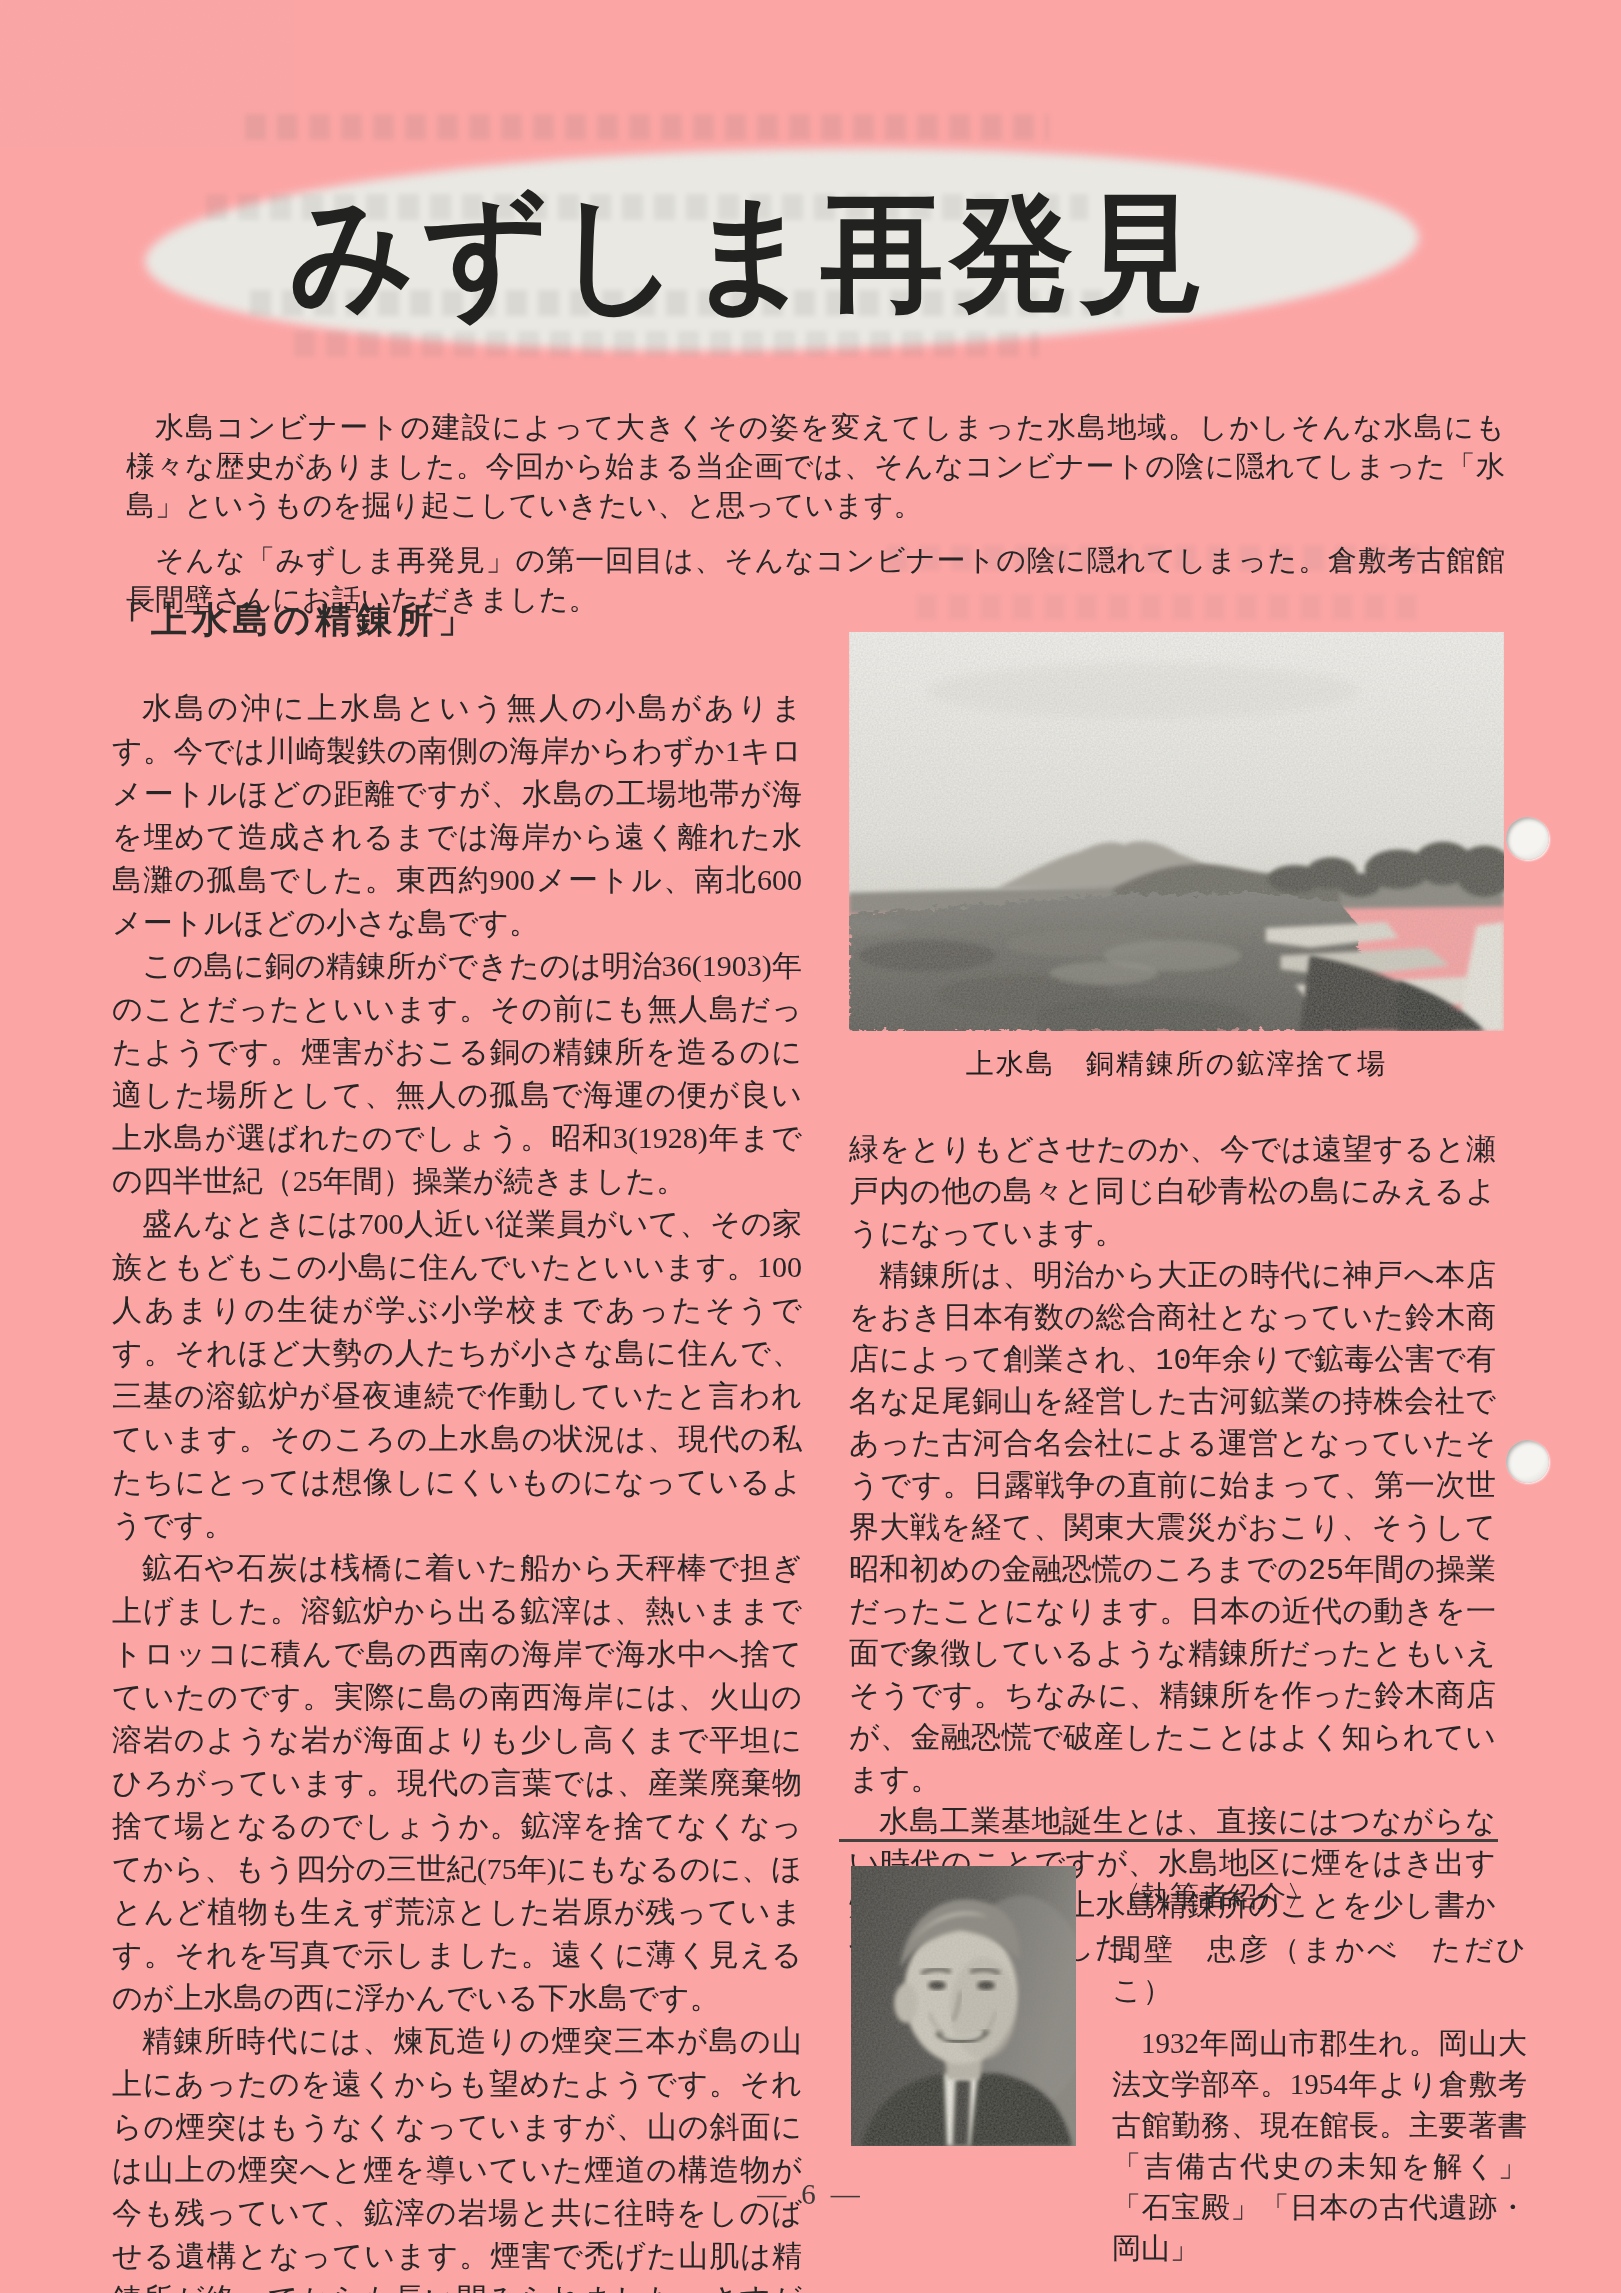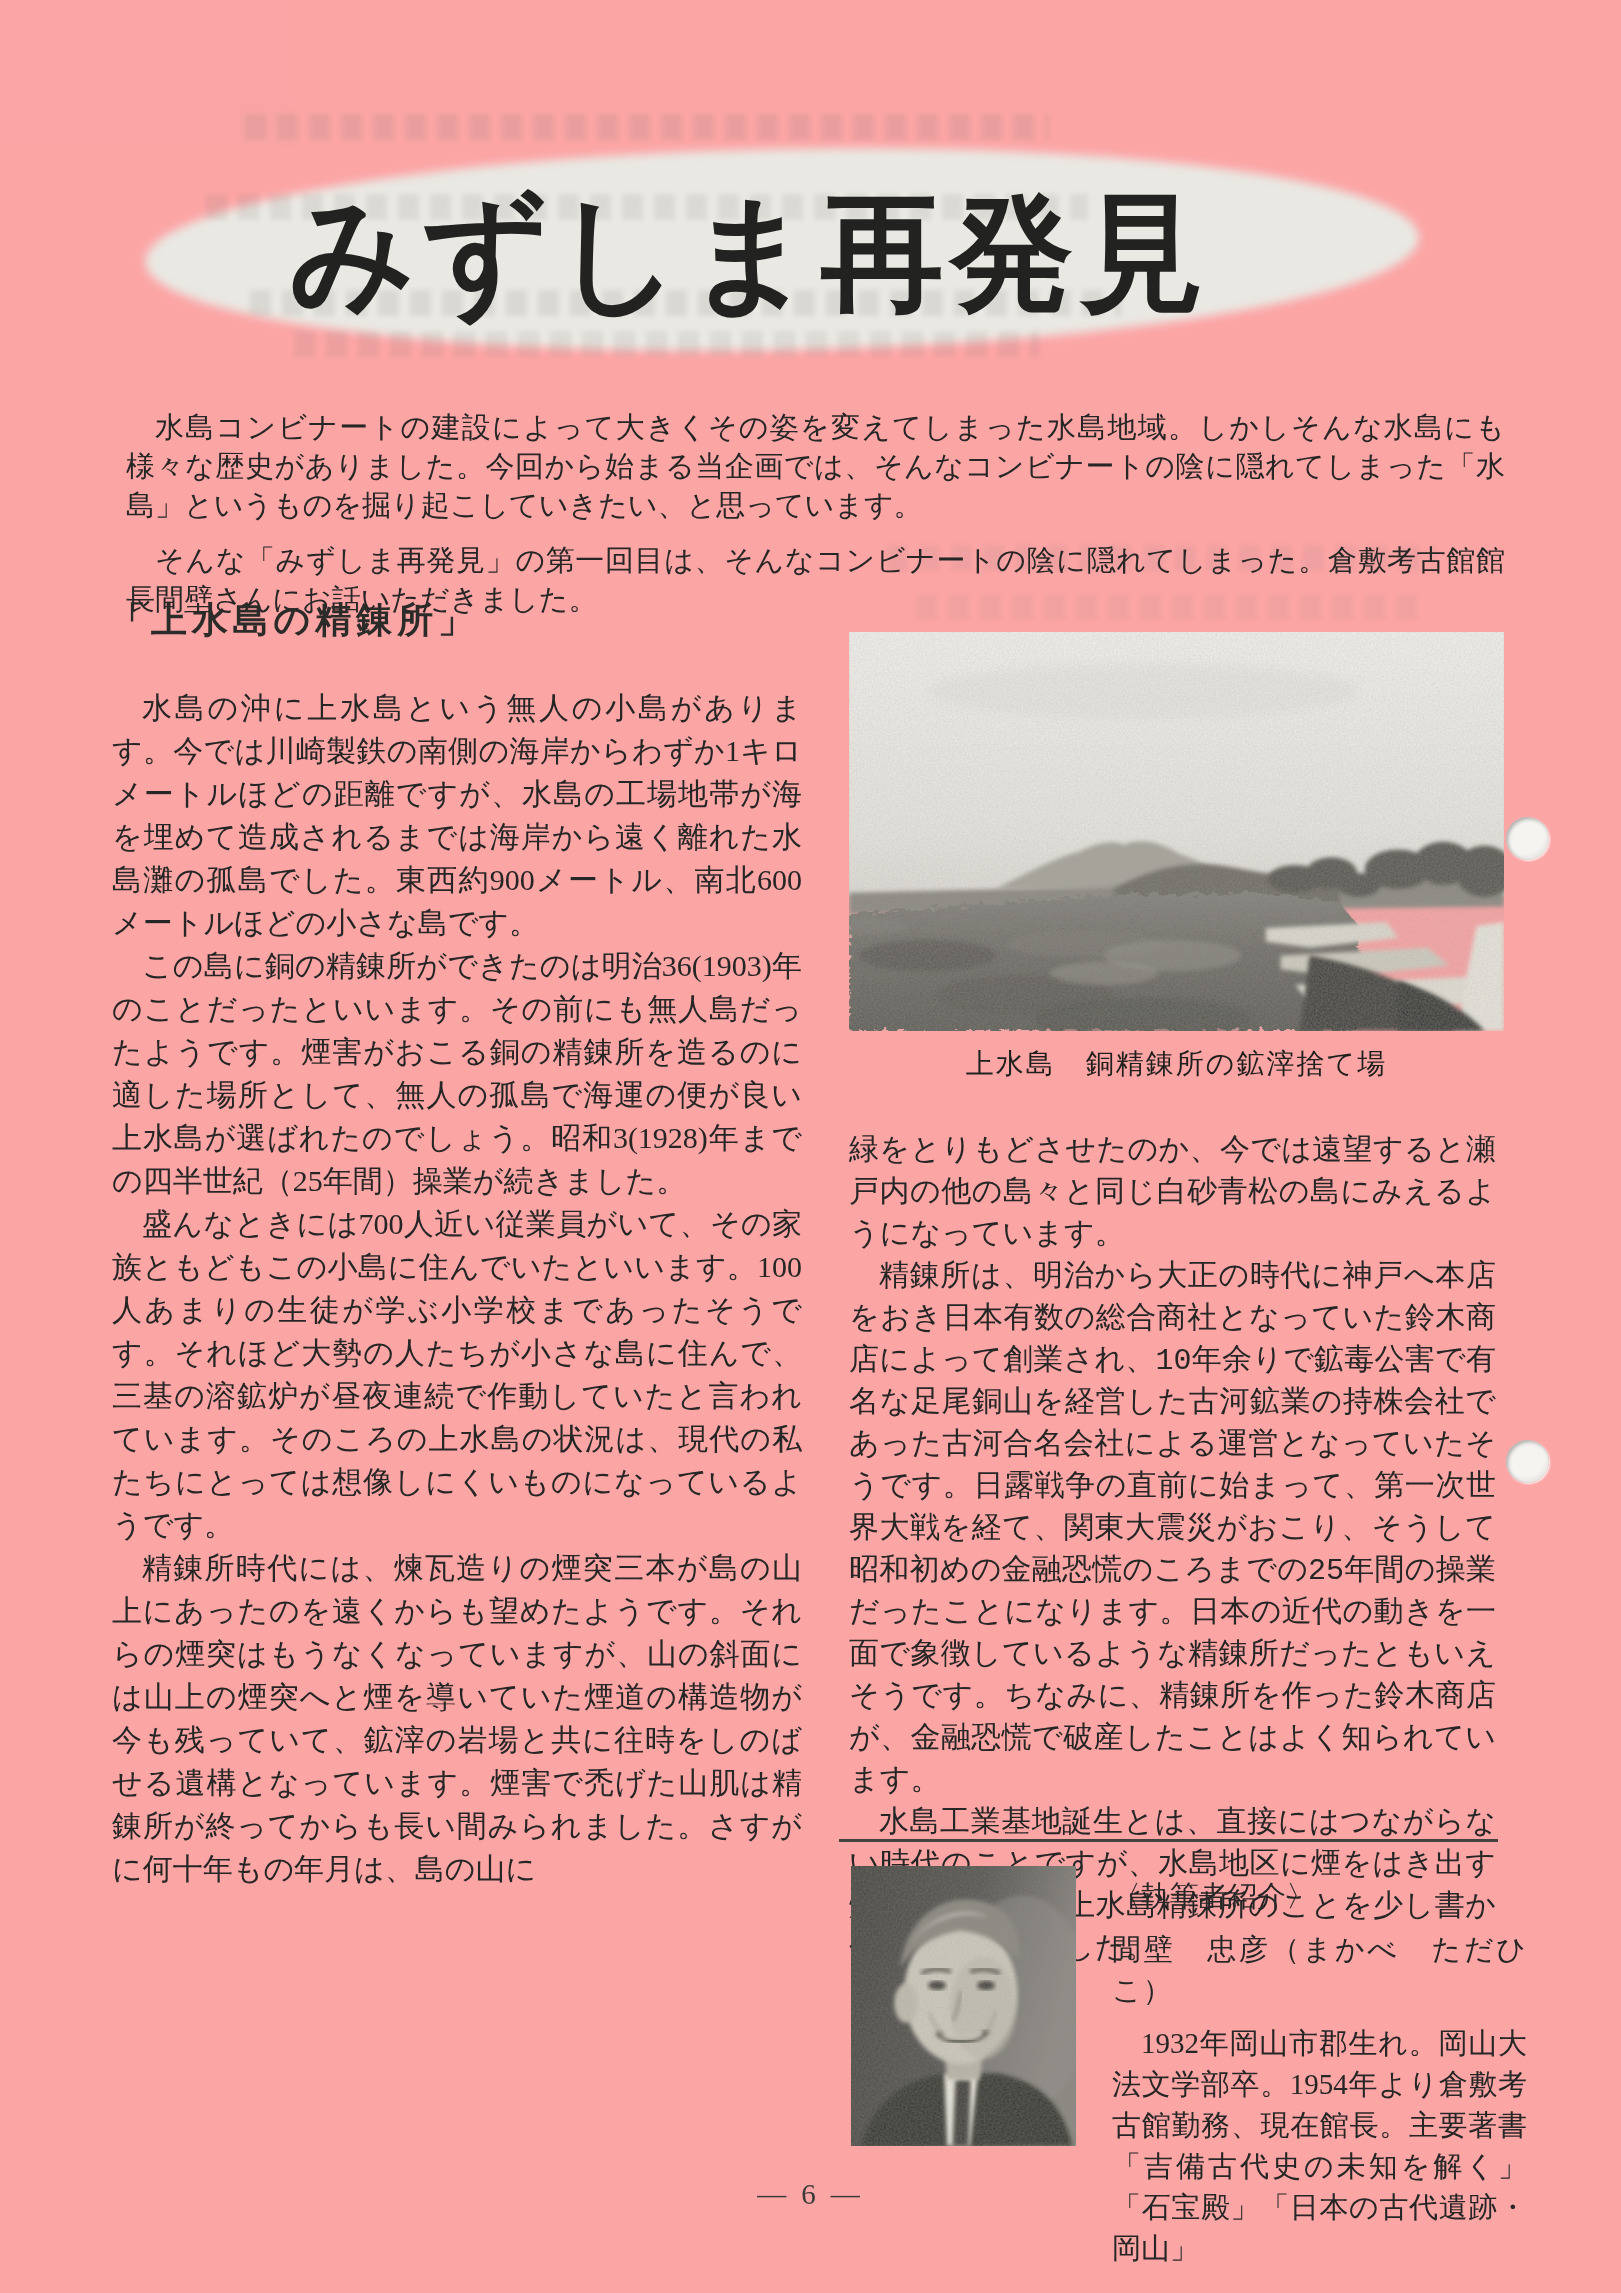--- a/index.html
+++ b/index.html
@@ -107,20 +107,21 @@
     <p class="indent">水島コンビナートの建設によって大きくその姿を変えてしまった水島地域。しかしそんな水島にも様々な歴史がありました。今回から始まる当企画では、そんなコンビナートの陰に隠れてしまった「水島」というものを掘り起こしていきたい、と思っています。</p>
     <p class="indent">そんな「みずしま再発見」の第一回目は、そんなコンビナートの陰に隠れてしまった。倉敷考古館館長間壁さんにお話いただきました。</p>
   </div>
 
   <div class="section-heading">「上水島の精錬所」</div>
 
   <div class="col col-left">
     <p class="indent">水島の沖に上水島という無人の小島があります。今では川崎製鉄の南側の海岸からわずか1キロメートルほどの距離ですが、水島の工場地帯が海を埋めて造成されるまでは海岸から遠く離れた水島灘の孤島でした。東西約900メートル、南北600メートルほどの小さな島です。</p>
     <p class="indent">この島に銅の精錬所ができたのは明治36(1903)年のことだったといいます。その前にも無人島だったようです。煙害がおこる銅の精錬所を造るのに適した場所として、無人の孤島で海運の便が良い上水島が選ばれたのでしょう。昭和3(1928)年までの四半世紀（25年間）操業が続きました。</p>
     <p class="indent">盛んなときには700人近い従業員がいて、その家族ともどもこの小島に住んでいたといいます。100人あまりの生徒が学ぶ小学校まであったそうです。それほど大勢の人たちが小さな島に住んで、三基の溶鉱炉が昼夜連続で作動していたと言われています。そのころの上水島の状況は、現代の私たちにとっては想像しにくいものになっているようです。</p>
+    <p class="indent">鉱石や石炭は桟橋に着いた船から天秤棒で担ぎ上げました。溶鉱炉から出る鉱滓は、熱いままでトロッコに積んで島の西南の海岸で海水中へ捨てていたのです。実際に島の南西海岸には、火山の溶岩のような岩が海面よりも少し高くまで平坦にひろがっています。現代の言葉では、産業廃棄物捨て場となるのでしょうか。鉱滓を捨てなくなってから、もう四分の三世紀(75年)にもなるのに、ほとんど植物も生えず荒涼とした岩原が残っています。それを写真で示しました。遠くに薄く見えるのが上水島の西に浮かんでいる下水島です。</p>
     <p class="indent">精錬所時代には、煉瓦造りの煙突三本が島の山上にあったのを遠くからも望めたようです。それらの煙突はもうなくなっていますが、山の斜面には山上の煙突へと煙を導いていた煙道の構造物が今も残っていて、鉱滓の岩場と共に往時をしのばせる遺構となっています。煙害で禿げた山肌は精錬所が終ってからも長い間みられました。さすがに何十年もの年月は、島の山に</p>
   </div>
 
   <div class="photo-frame">
     <svg viewBox="0 0 668 407" preserveAspectRatio="none">
       <defs>
         <filter id="grainPhoto" x="-5%" y="-5%" width="110%" height="110%">
           <feTurbulence type="fractalNoise" baseFrequency="0.55" numOctaves="2" result="n"></feTurbulence>
           <feColorMatrix in="n" type="matrix" values="0 0 0 0 0.35  0 0 0 0 0.35  0 0 0 0 0.33  0 0 0 0.35 0"></feColorMatrix>
           <feComposite operator="over" in2="SourceGraphic"></feComposite>

